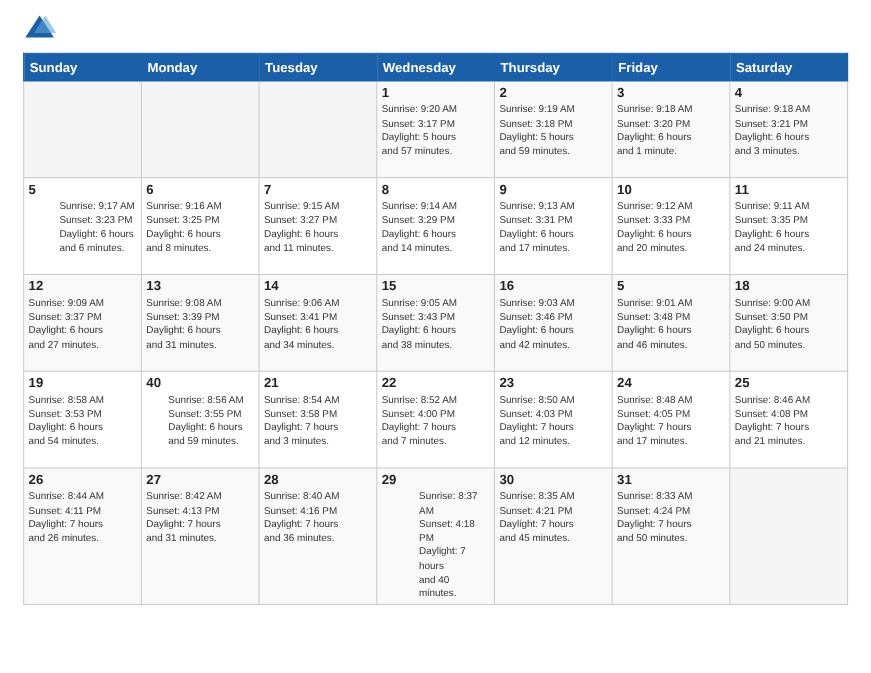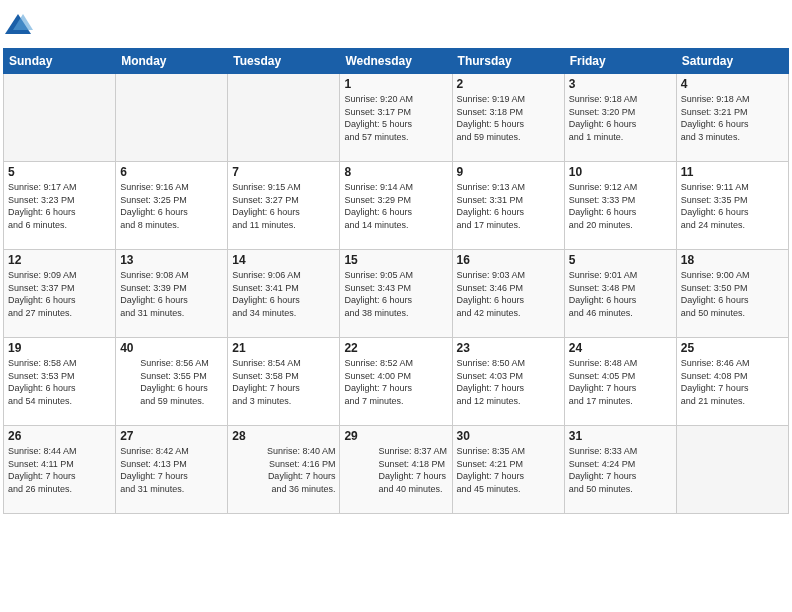--- a/index.html
+++ b/index.html
@@ -6,21 +6,21 @@
     body {
       font-family: Arial, sans-serif;
       background: #fff;
       width: 792px;
       height: 612px;
       overflow: hidden;
     }
     .page {
       width: 792px;
       height: 612px;
-      padding: 10px 3px;
+      padding: 10px 21px;
     }
     .header {
       display: flex;
       justify-content: space-between;
       align-items: flex-start;
       margin-bottom: 8px;
     }
     .logo {
       display: flex;
       align-items: center;
@@ -163,21 +163,21 @@
             <span class="day-number">4</span>
             <div class="day-info" style="white-space: pre-line;">Sunrise: 9:18 AM
 Sunset: 3:21 PM
 Daylight: 6 hours
 and 3 minutes.</div>
           </td>
         </tr>
         <tr>
           <td>
             <span class="day-number">5</span>
-            <div class="day-info" style="white-space: pre-line;">Sunrise: 9:17 AM
+            <div class="day-info" style="white-space: pre-line; margin-left: 28px;">Sunrise: 9:17 AM
 Sunset: 3:23 PM
 Daylight: 6 hours
 and 6 minutes.</div>
           </td>
           <td>
             <span class="day-number">6</span>
             <div class="day-info" style="white-space: pre-line;">Sunrise: 9:16 AM
 Sunset: 3:25 PM
 Daylight: 6 hours
 and 8 minutes.</div>
@@ -330,21 +330,21 @@
           </td>
           <td>
             <span class="day-number">27</span>
             <div class="day-info" style="white-space: pre-line;">Sunrise: 8:42 AM
 Sunset: 4:13 PM
 Daylight: 7 hours
 and 31 minutes.</div>
           </td>
           <td>
             <span class="day-number">28</span>
-            <div class="day-info" style="white-space: pre-line; text-align: right;">Sunrise: 8:40 AM
+            <div class="day-info" style="white-space: pre-line;">Sunrise: 8:40 AM
 Sunset: 4:16 PM
 Daylight: 7 hours
 and 36 minutes.</div>
           </td>
           <td>
             <span class="day-number">29</span>
             <div class="day-info" style="white-space: pre-line; margin-left: 34px;">Sunrise: 8:37 AM
 Sunset: 4:18 PM
 Daylight: 7 hours
 and 40 minutes.</div>

